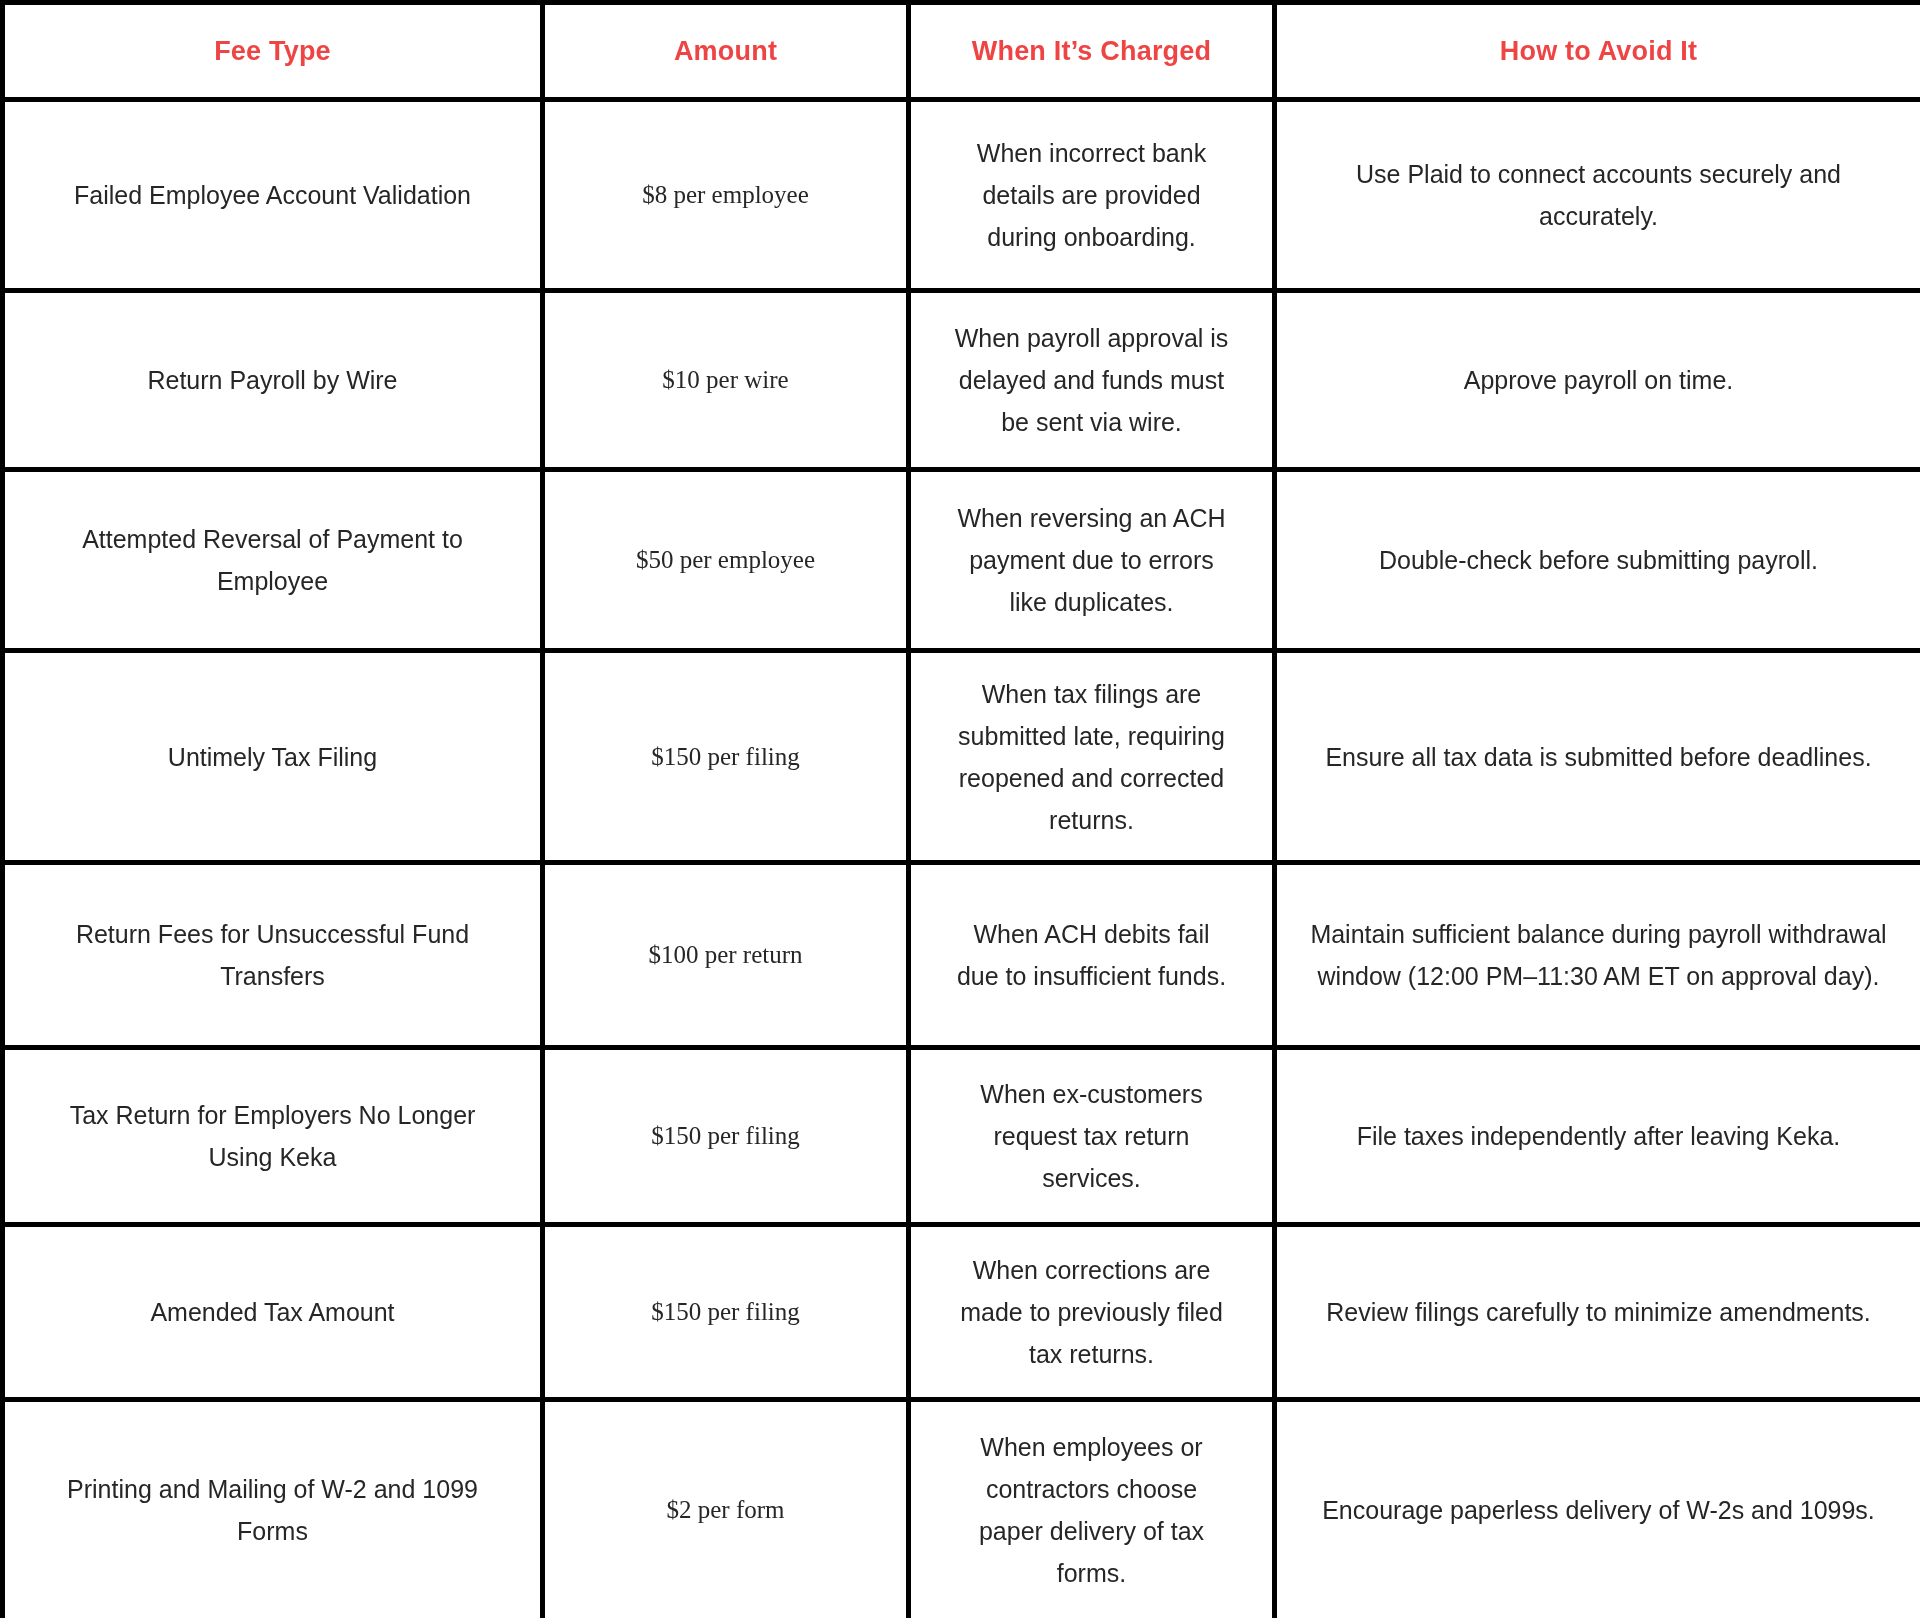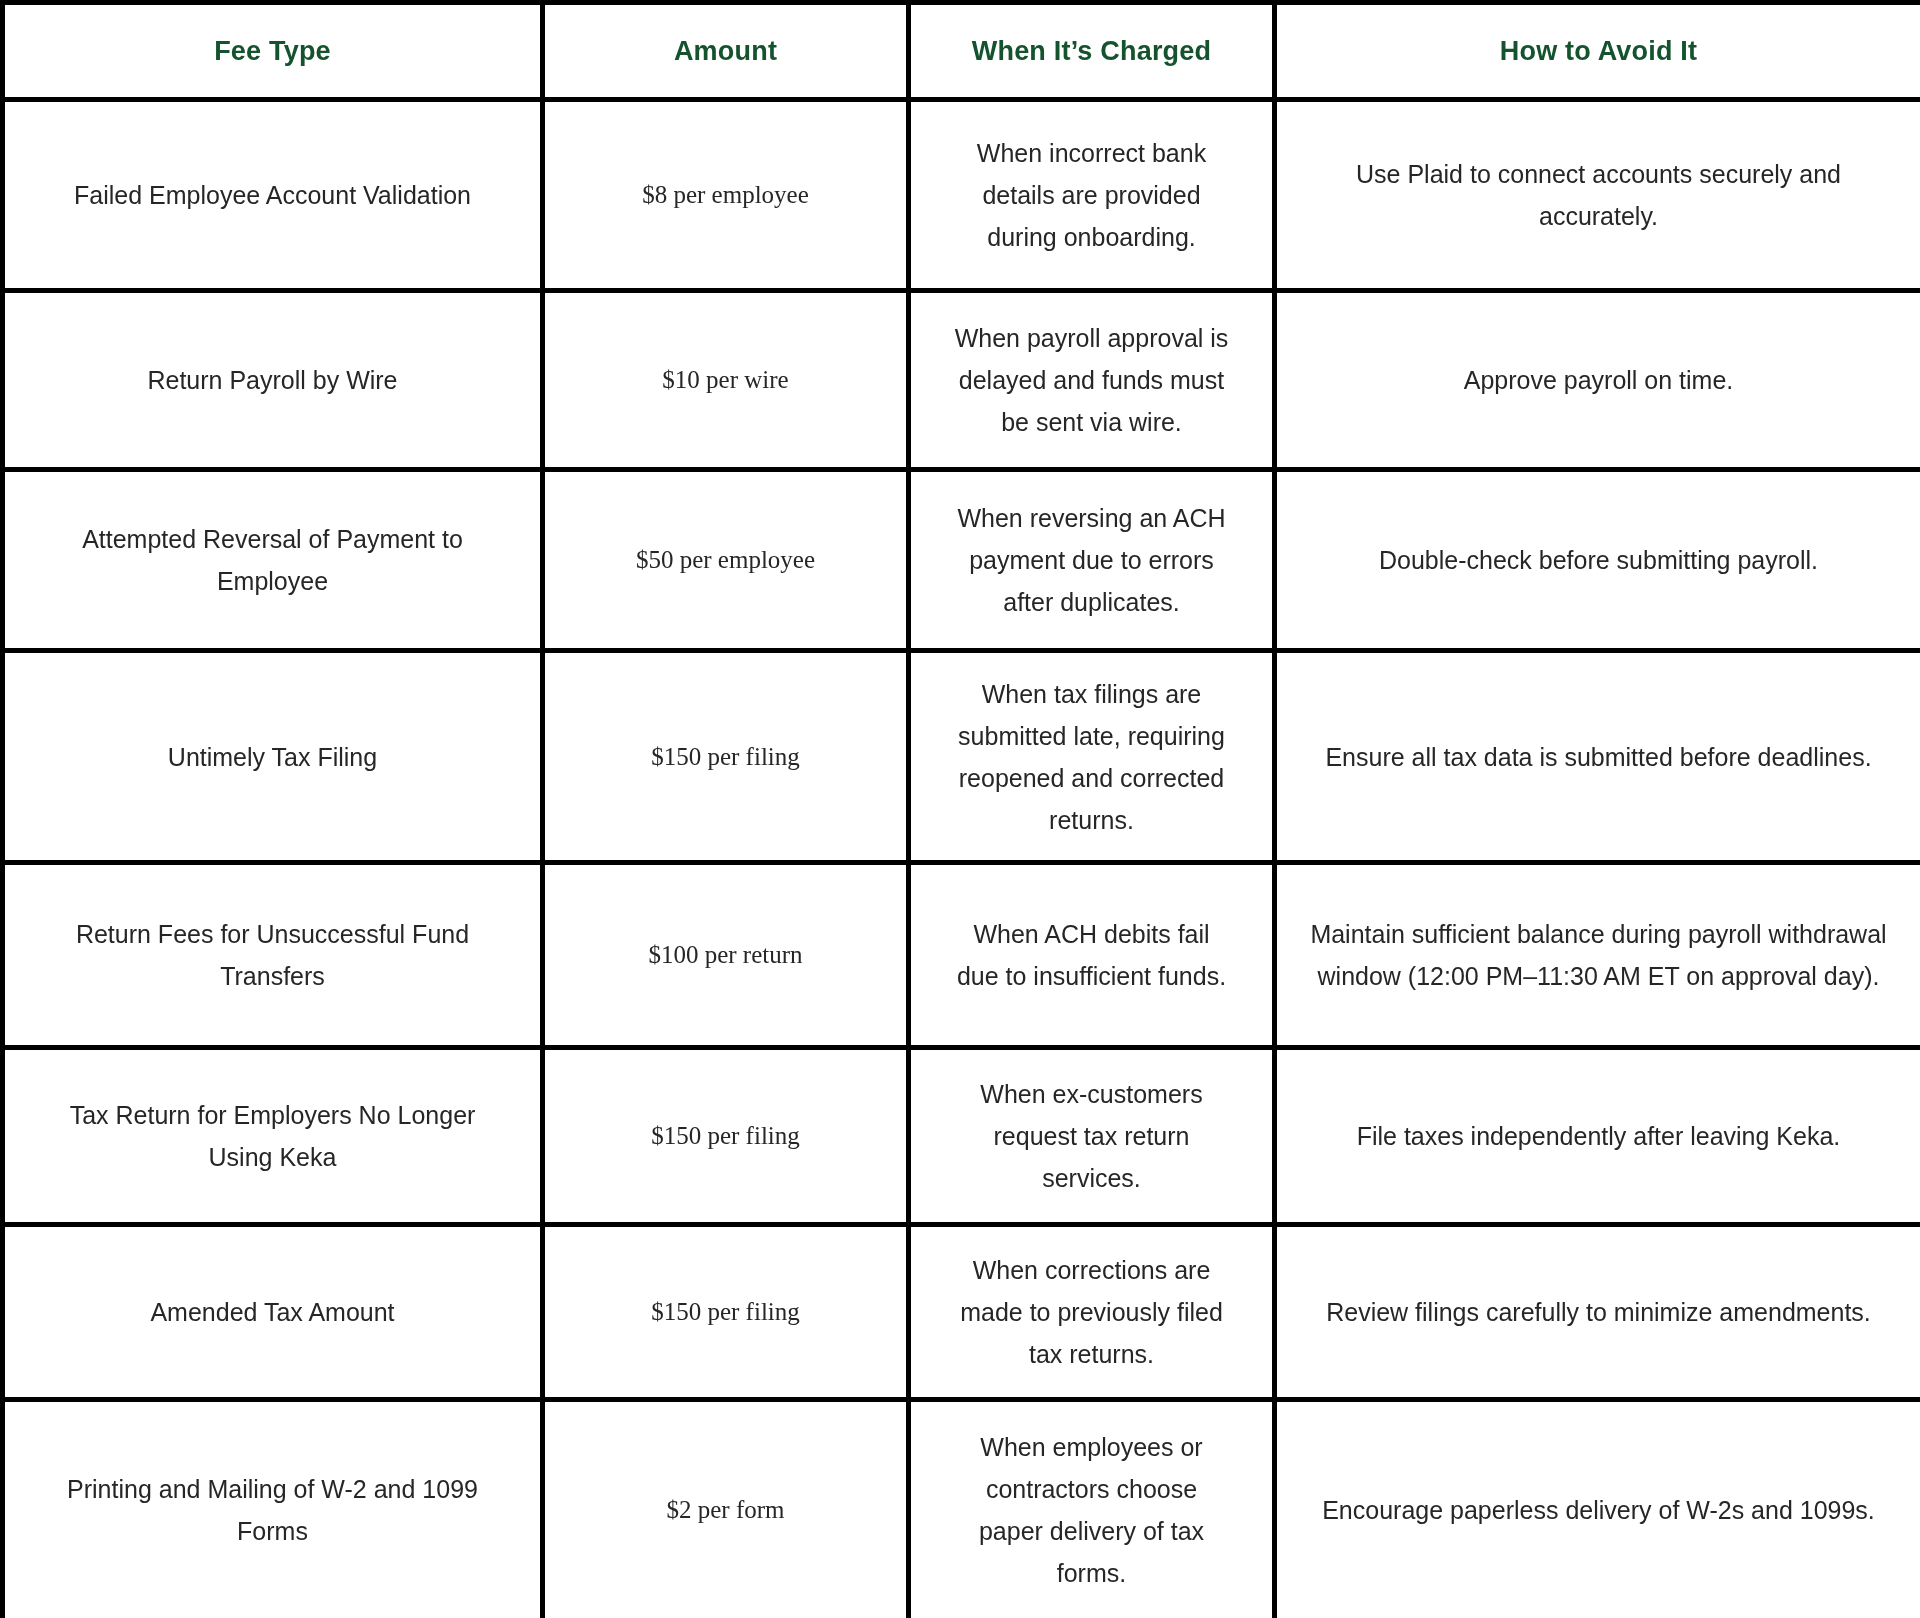--- a/index.html
+++ b/index.html
@@ -22,21 +22,21 @@
   table.fee-table td {
     border: 5px solid #000000;
     text-align: center;
     vertical-align: middle;
     box-sizing: border-box;
     overflow: hidden;
   }
   table.fee-table th {
     font-size: 27px;
     font-weight: 700;
-    color: #14532d;
+    color: #ef4444;
     letter-spacing: 0.2px;
     padding: 0 20px;
   }
   table.fee-table td {
     font-size: 25px;
     font-weight: 400;
     color: #262626;
     line-height: 1.68;
   }
   
@@ -83,21 +83,21 @@
       </tr>
       <tr>
         <td class="col-0">Return Payroll by Wire</td>
         <td class="col-1">$10 per wire</td>
         <td class="col-2">When payroll approval is delayed and funds must be sent via wire.</td>
         <td class="col-3">Approve payroll on time.</td>
       </tr>
       <tr>
         <td class="col-0">Attempted Reversal of Payment to Employee</td>
         <td class="col-1">$50 per employee</td>
-        <td class="col-2">When reversing an ACH payment due to errors after duplicates.</td>
+        <td class="col-2">When reversing an ACH payment due to errors like duplicates.</td>
         <td class="col-3">Double-check before submitting payroll.</td>
       </tr>
       <tr>
         <td class="col-0">Untimely Tax Filing</td>
         <td class="col-1">$150 per filing</td>
         <td class="col-2">When tax filings are submitted late, requiring reopened and corrected returns.</td>
         <td class="col-3">Ensure all tax data is submitted before deadlines.</td>
       </tr>
       <tr>
         <td class="col-0">Return Fees for Unsuccessful Fund Transfers</td>

